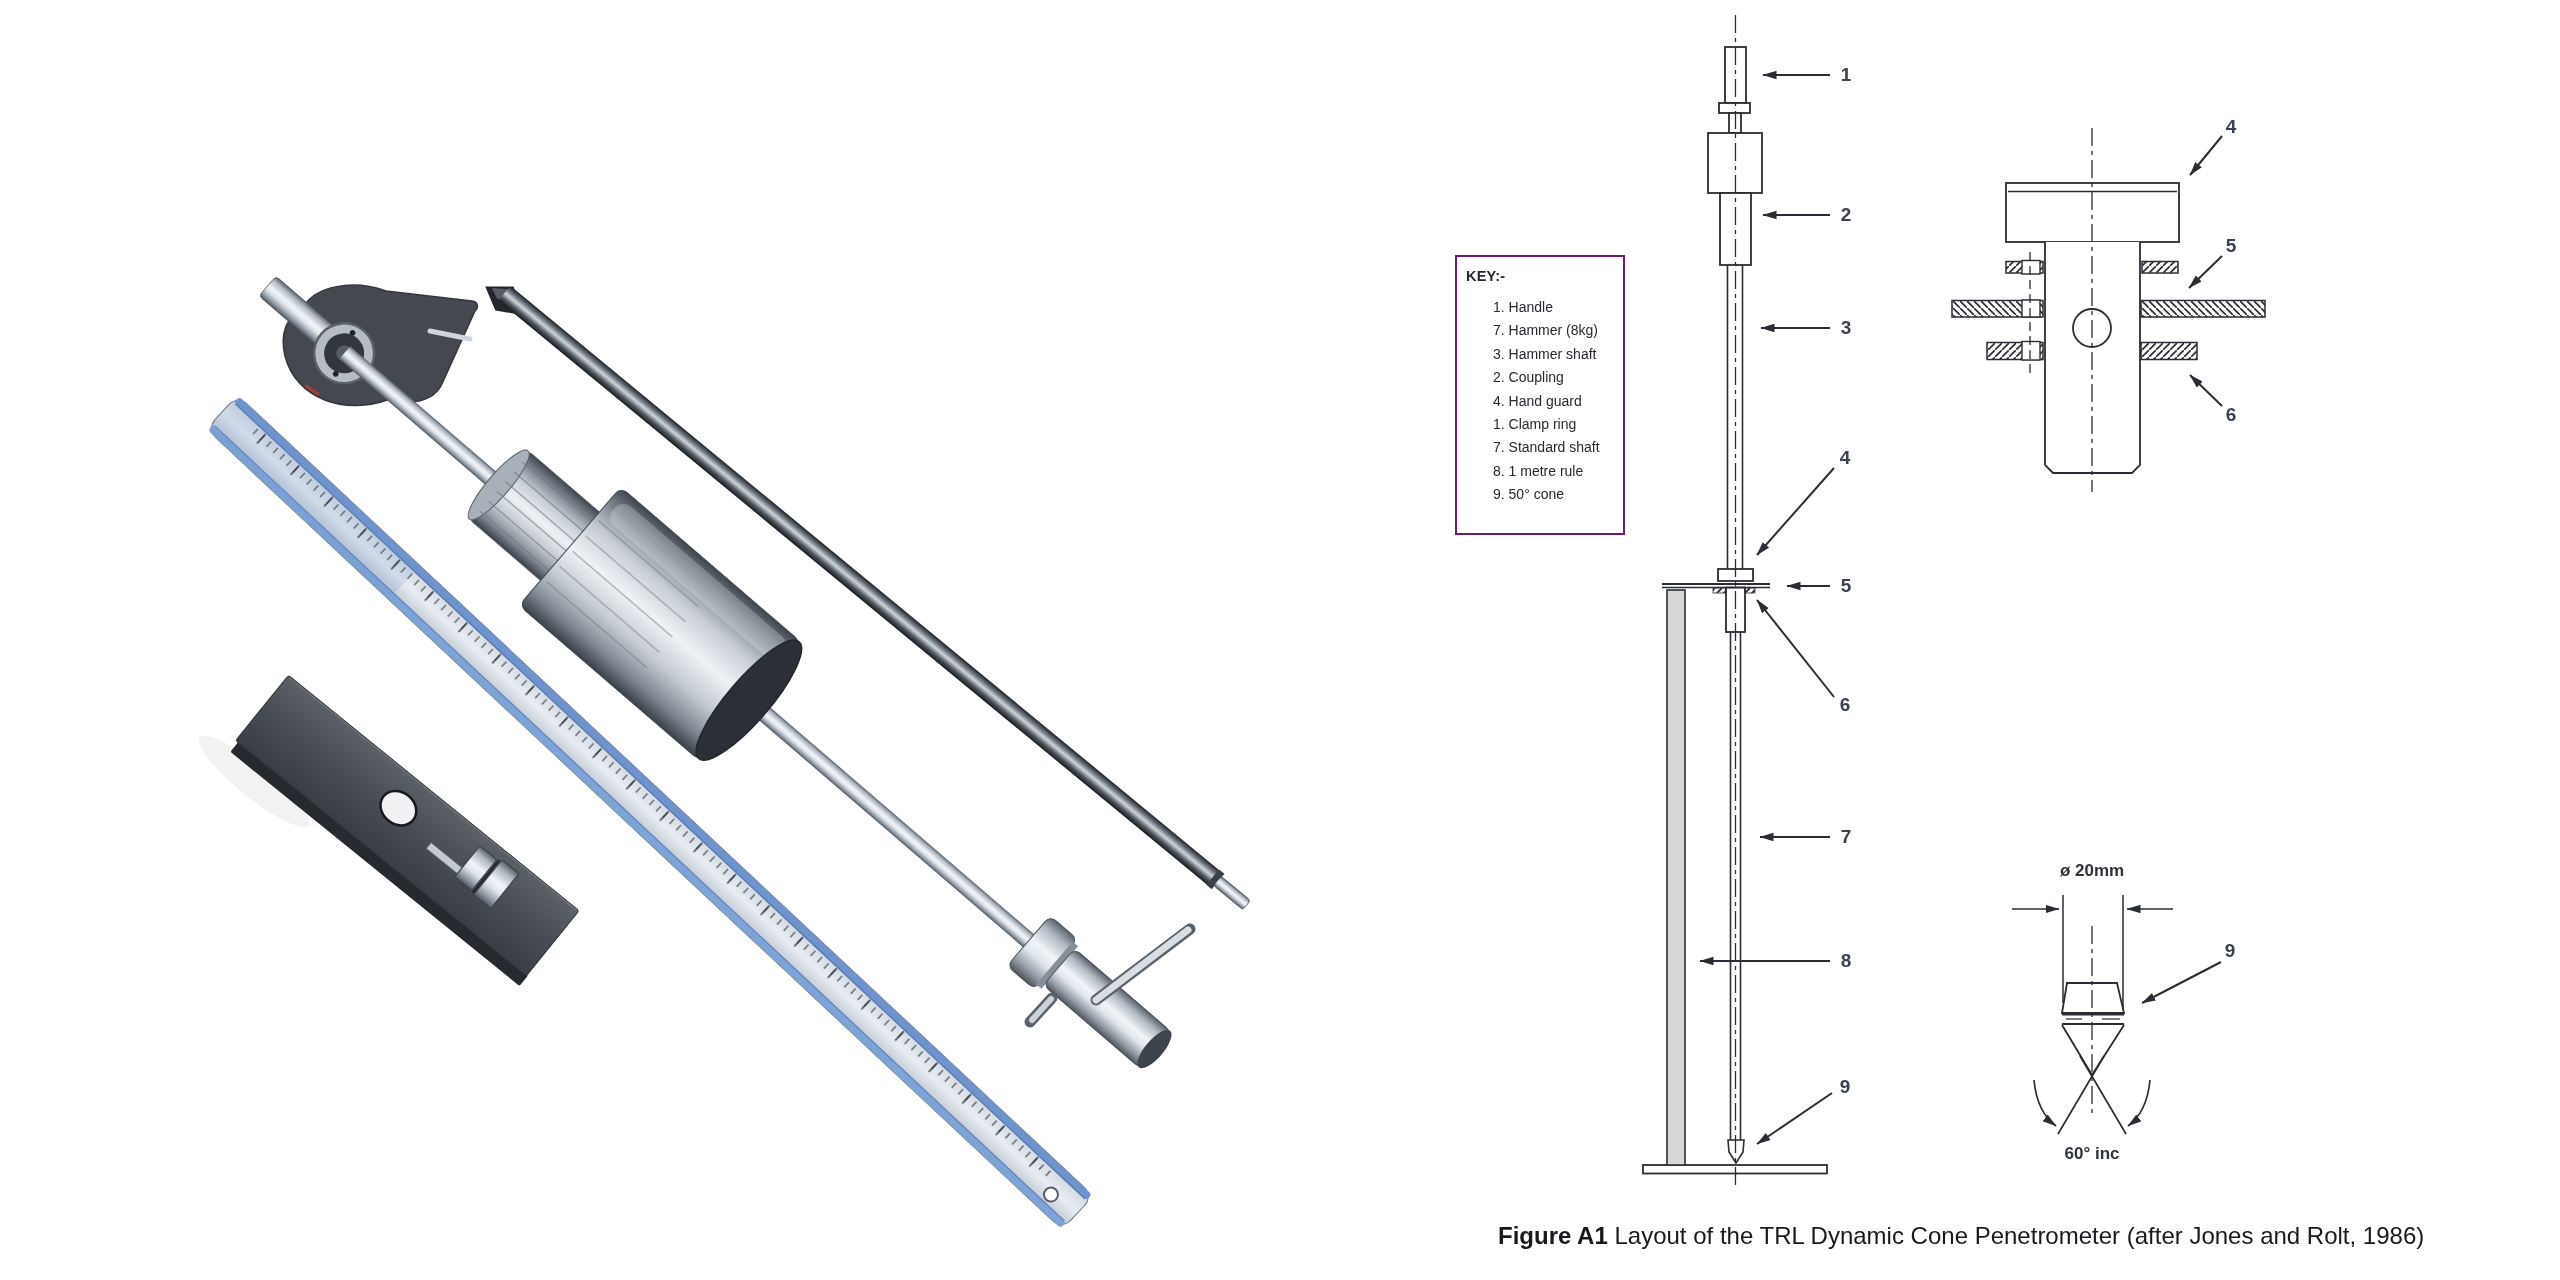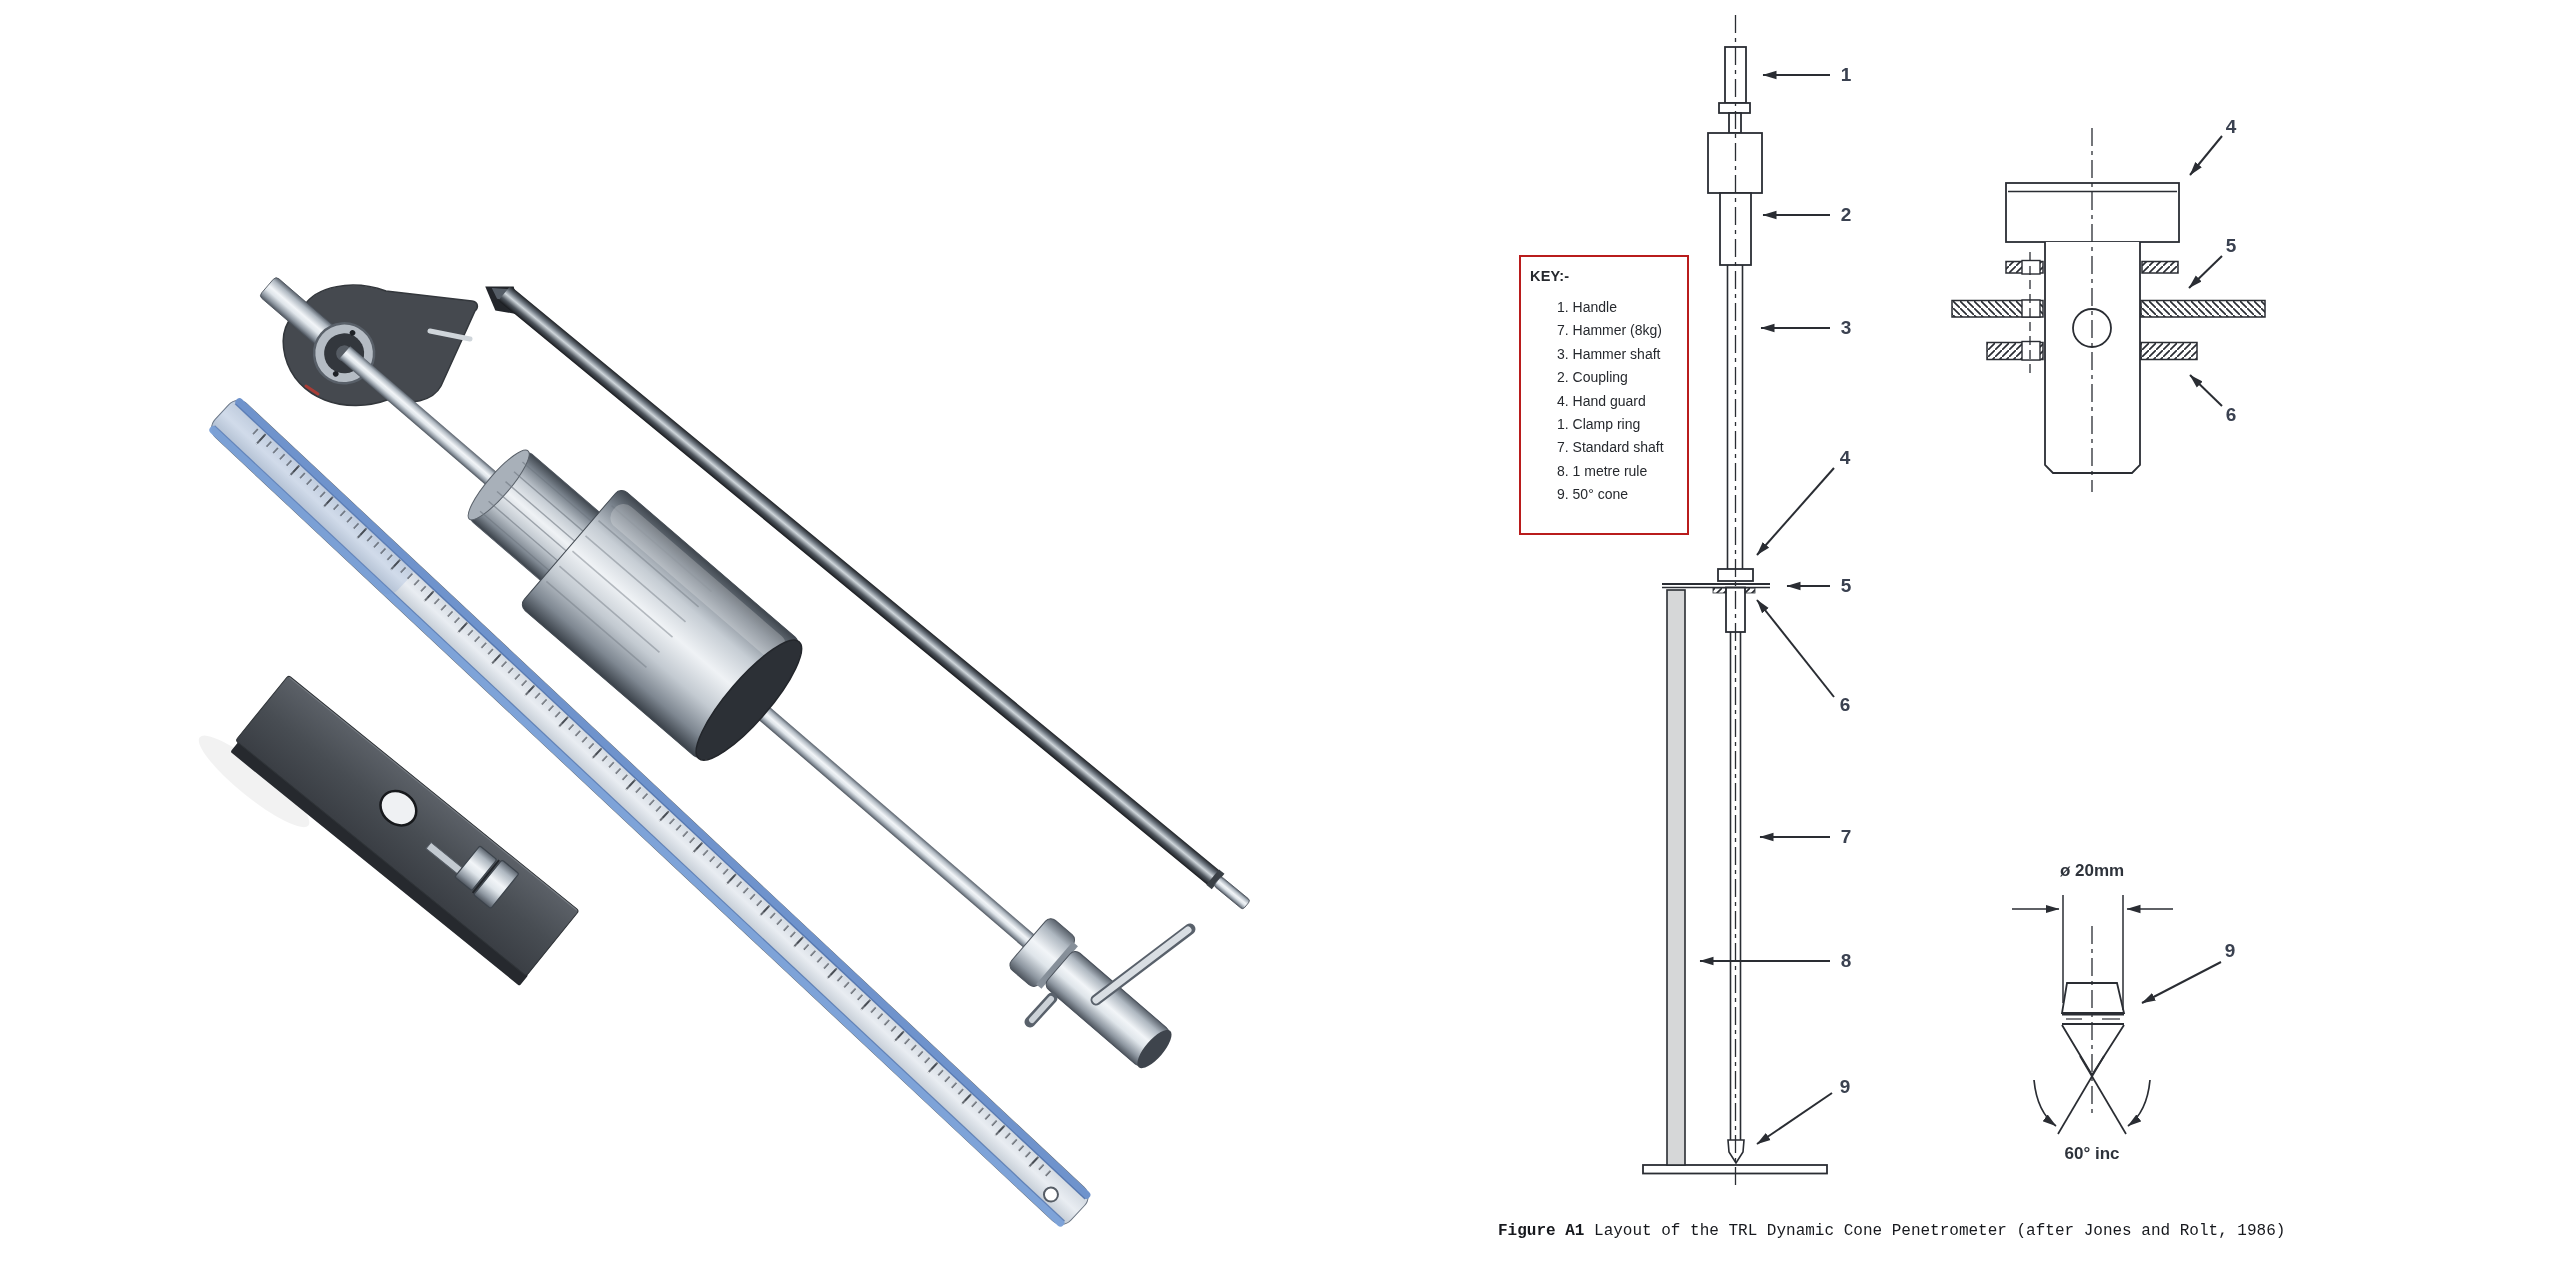--- a/index.html
+++ b/index.html
@@ -1,26 +1,26 @@
 <!DOCTYPE html>
 <html><head>
 <meta charset="utf-8">
 <style>
   html,body{margin:0;padding:0;background:#ffffff;}
   .page{position:relative;width:2560px;height:1280px;background:#ffffff;overflow:hidden;
         font-family:"Liberation Sans",sans-serif;}
   .stage{position:absolute;left:0;top:0;}
   
-  .key-box{position:absolute;left:1519px;top:255px;width:170px;height:280px;
-           border:2px solid #b91c1c;background:#ffffff;box-sizing:border-box;color:#26292e;}
+  .key-box{position:absolute;left:1455px;top:255px;width:170px;height:280px;
+           border:2px solid #701a75;background:#ffffff;box-sizing:border-box;color:#26292e;}
   .key-title{font-size:14.5px;font-weight:700;margin:11px 0 12px 9px;letter-spacing:.2px;}
   .key-item{font-size:14px;font-weight:400;margin-left:36px;line-height:23.4px;white-space:nowrap;}
   
   .caption{position:absolute;left:1498px;top:1222px;width:800px;white-space:nowrap;
-           font-family:Liberation Mono, monospace;font-size:16px;color:#17191e;}
+           font-family:Liberation Sans, sans-serif;font-size:24px;color:#17191e;}
   .cap-b{font-weight:700;}
   
   text.lbl{font-family:"Liberation Sans",sans-serif;font-size:19px;font-weight:700;fill:#3a4150;}
   text.ann{font-family:"Liberation Sans",sans-serif;font-size:17px;font-weight:700;fill:#2e333b;}
 </style>
 </head>
 <body>
 
 <div class="page">
 

